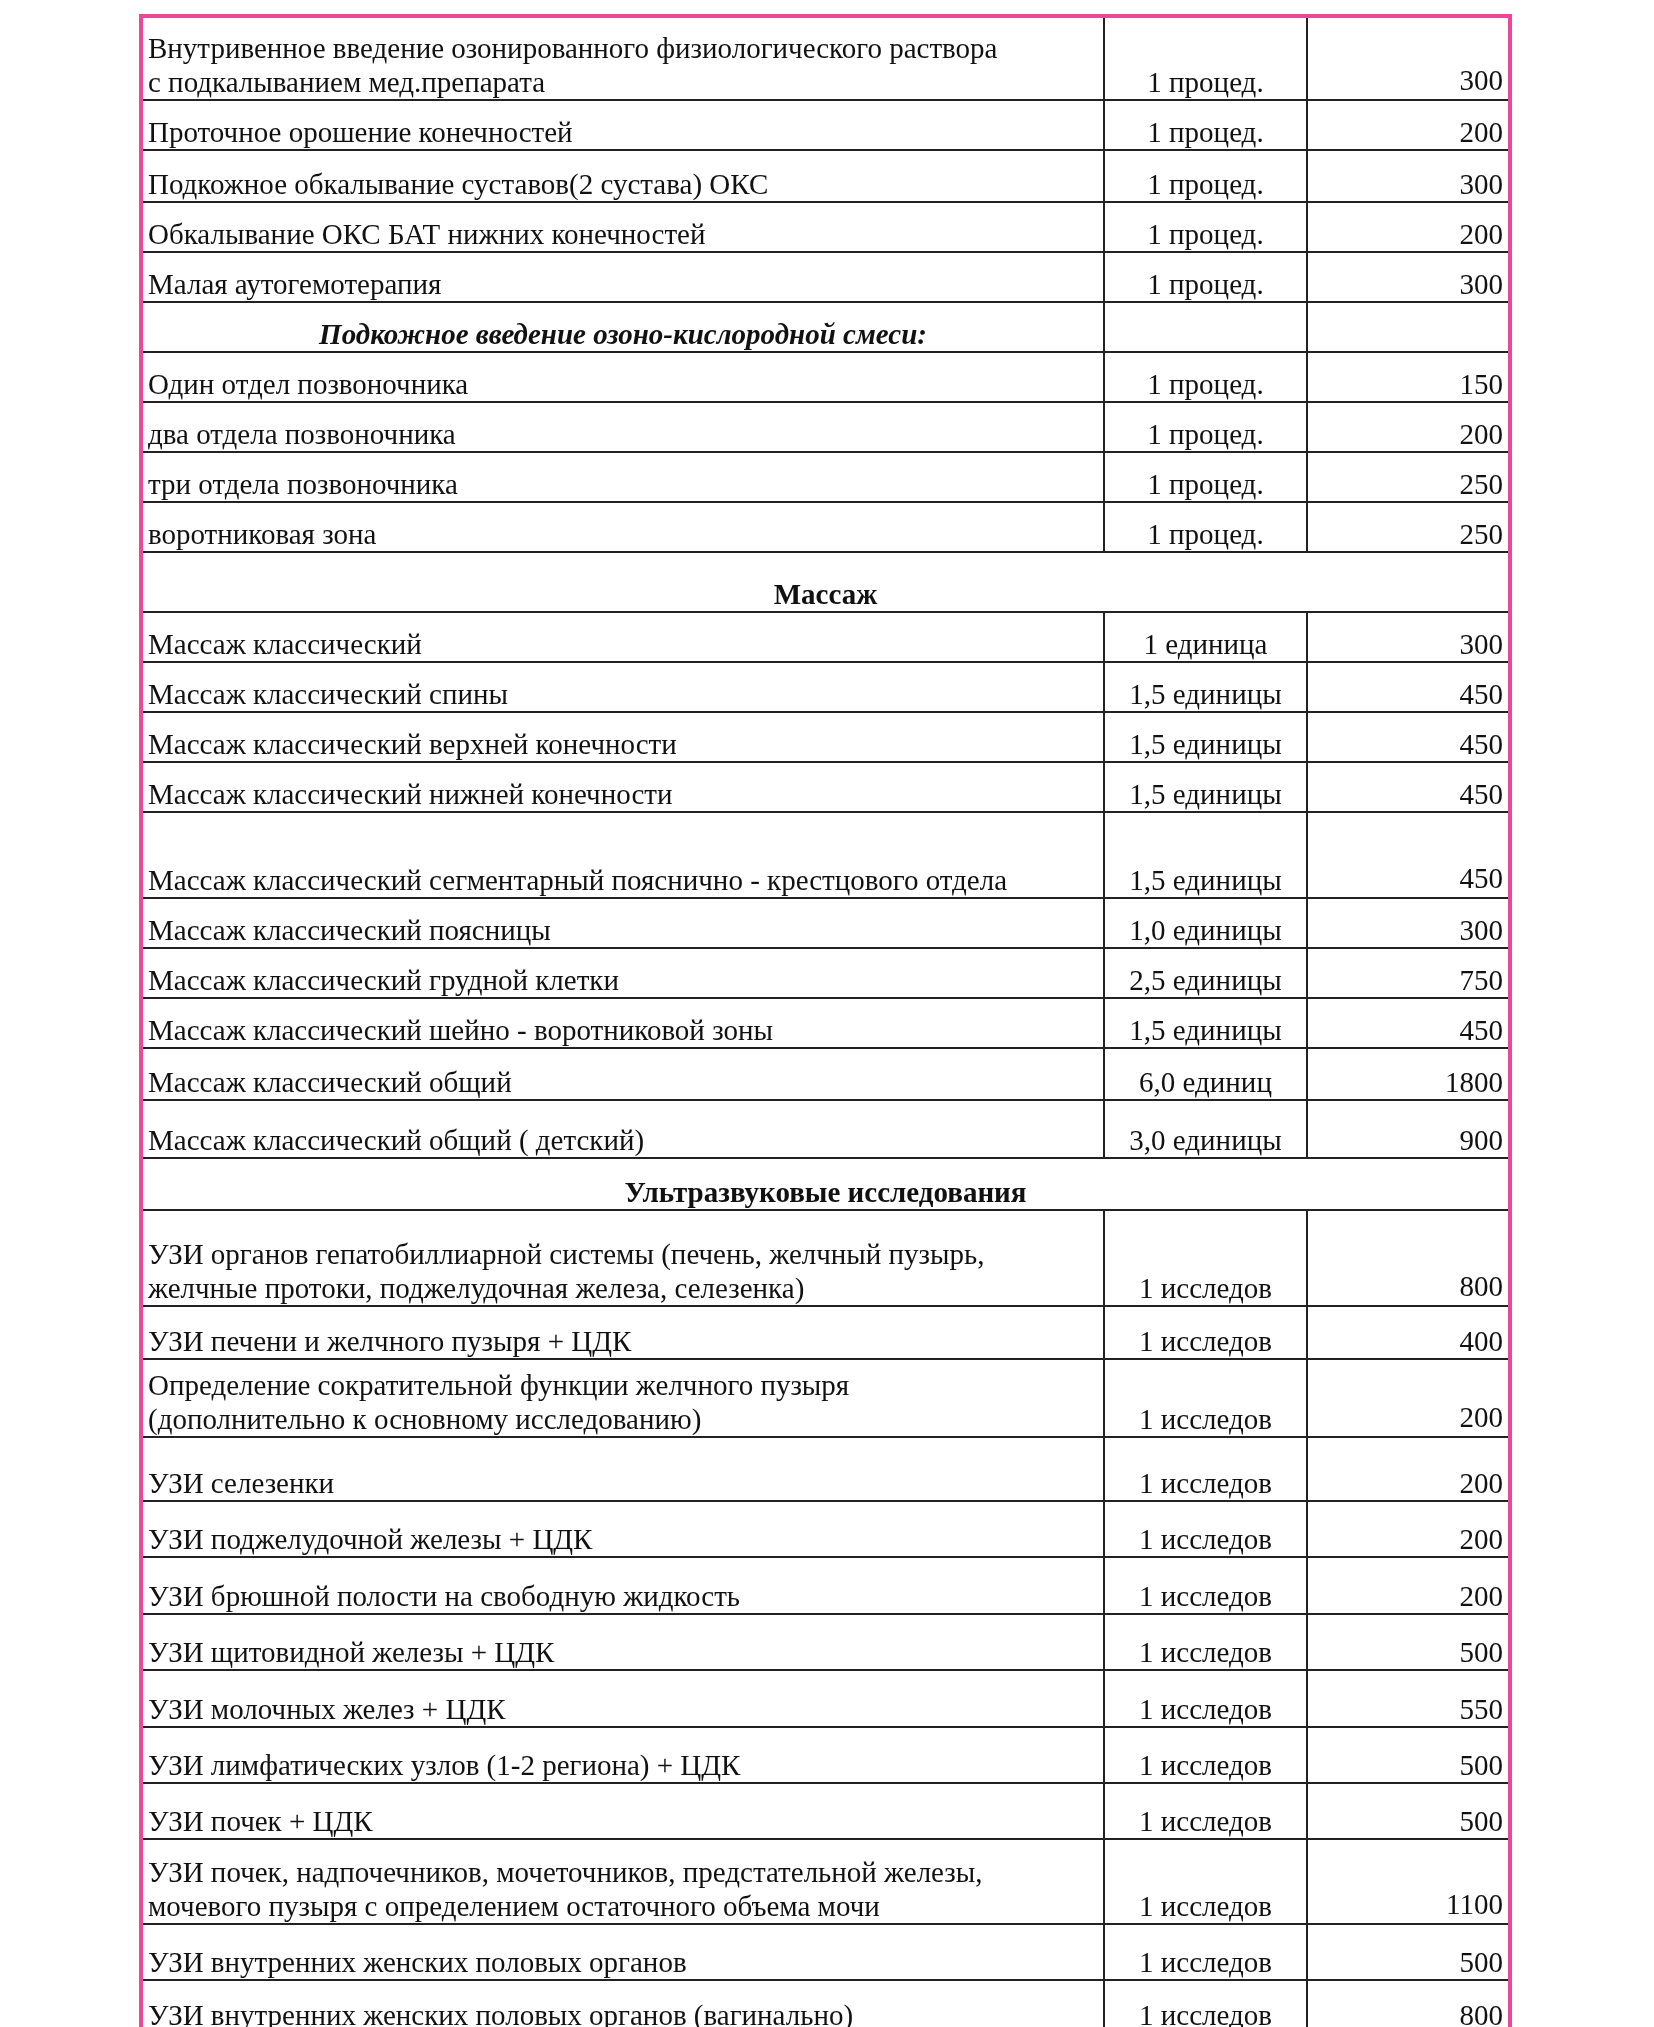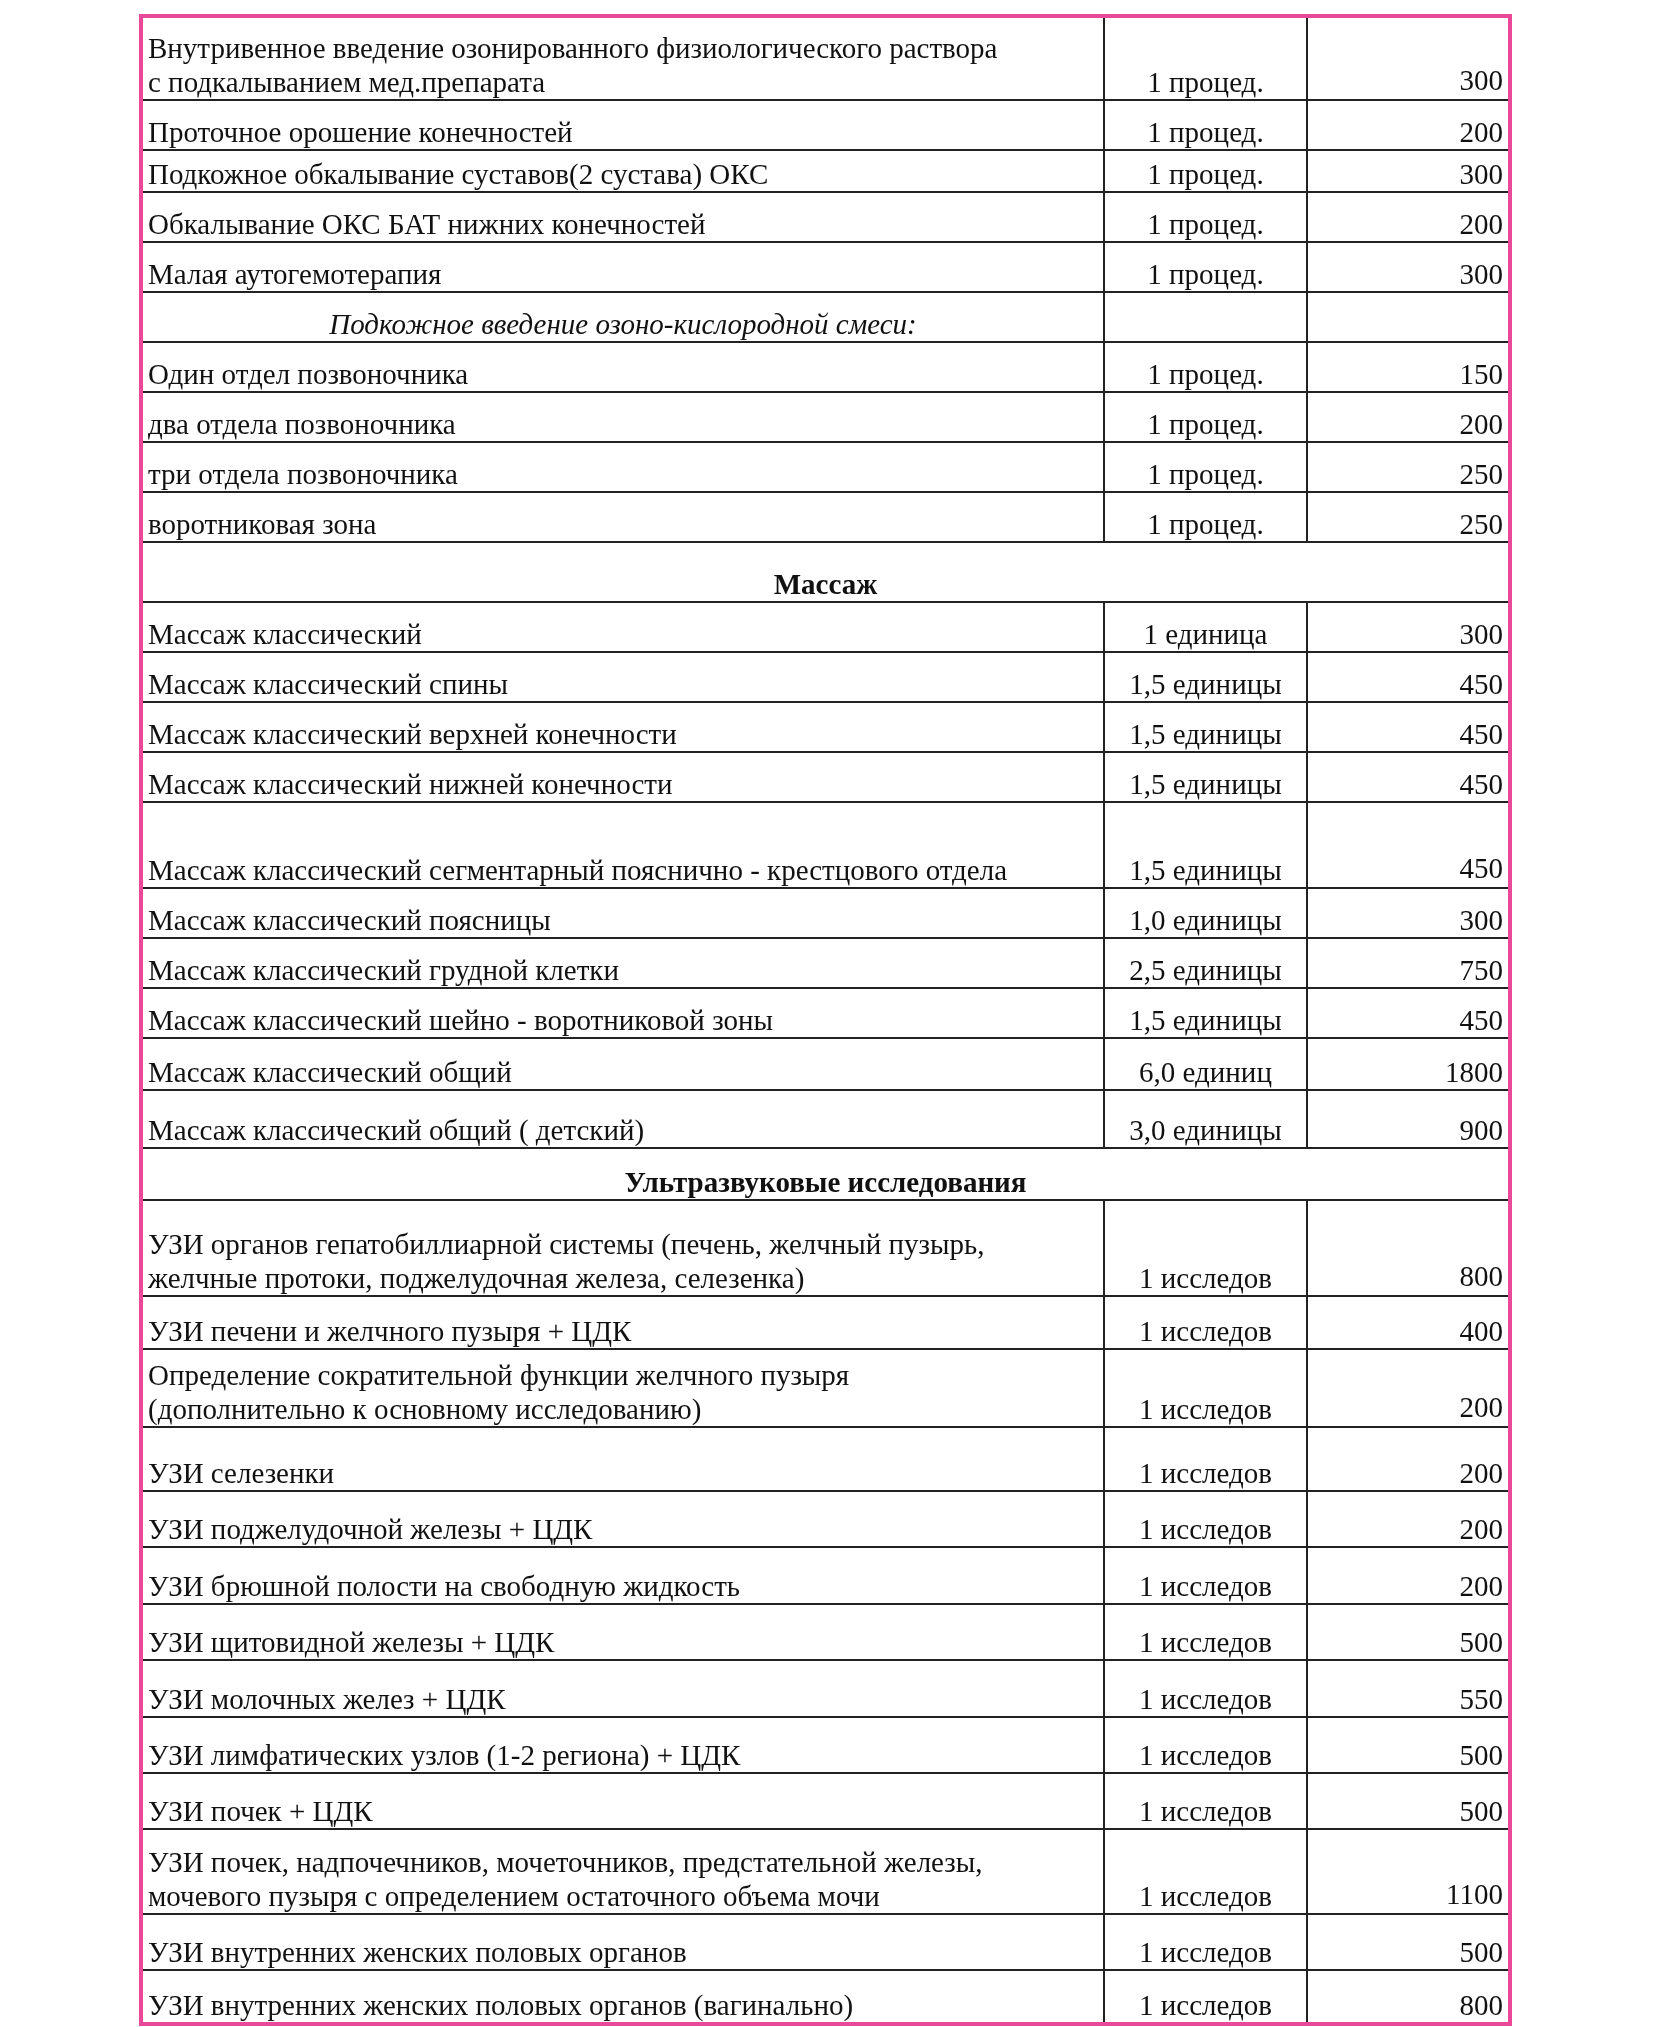--- a/index.html
+++ b/index.html
@@ -4,21 +4,21 @@
 <style>
   html,body{margin:0;padding:0;background:#fff;}
   body{width:1654px;height:2027px;position:relative;overflow:hidden;font-family:"Liberation Serif","DejaVu Serif",serif;color:#111;}
   table.price{position:absolute;left:139px;top:14px;width:1369px;border-collapse:collapse;table-layout:fixed;border:4px solid #ec4899;}
   table.price td{border:2px solid #222;padding:0 5px;font-size:29px;line-height:34px;vertical-align:bottom;}
   td.name{text-align:left;}
   td.unit{text-align:center;}
   td.price-val{text-align:right;font-size:34px;vertical-align:top;padding-top:2px;padding-right:4px;}
   td.multi{vertical-align:top;padding-top:4px;}
   td.indent{padding-left:45px;}
-  td.subhead{text-align:center;font-style:italic;font-weight:normal;padding-right:150px;}
+  td.subhead{text-align:center;font-style:italic;font-weight:bold;padding-right:150px;}
   td.section{text-align:center;font-weight:bold;font-size:33px;vertical-align:middle;}
   col.c1{width:963px;} col.c2{width:203px;} col.c3{width:203px;}
 </style>
 </head>
 <body>
 
 <table class="price">
   <colgroup>
       <col class="c1">
       <col class="c2">
@@ -31,21 +31,21 @@
           <div>с подкалыванием мед.препарата</div>
         </td>
         <td class="unit">1 процед.</td>
         <td class="price-val" style="vertical-align: bottom; padding-bottom: 2px;">300</td>
       </tr>
       <tr style="height: 50px;">
         <td class="name">Проточное орошение конечностей</td>
         <td class="unit">1 процед.</td>
         <td class="price-val">200</td>
       </tr>
-      <tr style="height: 42px; margin-left: 16px;">
+      <tr style="height: 52px; margin-left: 16px;">
         <td class="name">Подкожное обкалывание суставов(2 сустава) ОКС</td>
         <td class="unit">1 процед.</td>
         <td class="price-val">300</td>
       </tr>
       <tr style="height: 50px;">
         <td class="name">Обкалывание ОКС БАТ нижних конечностей</td>
         <td class="unit">1 процед.</td>
         <td class="price-val">200</td>
       </tr>
       <tr style="height: 50px; margin-left: 24px;">

